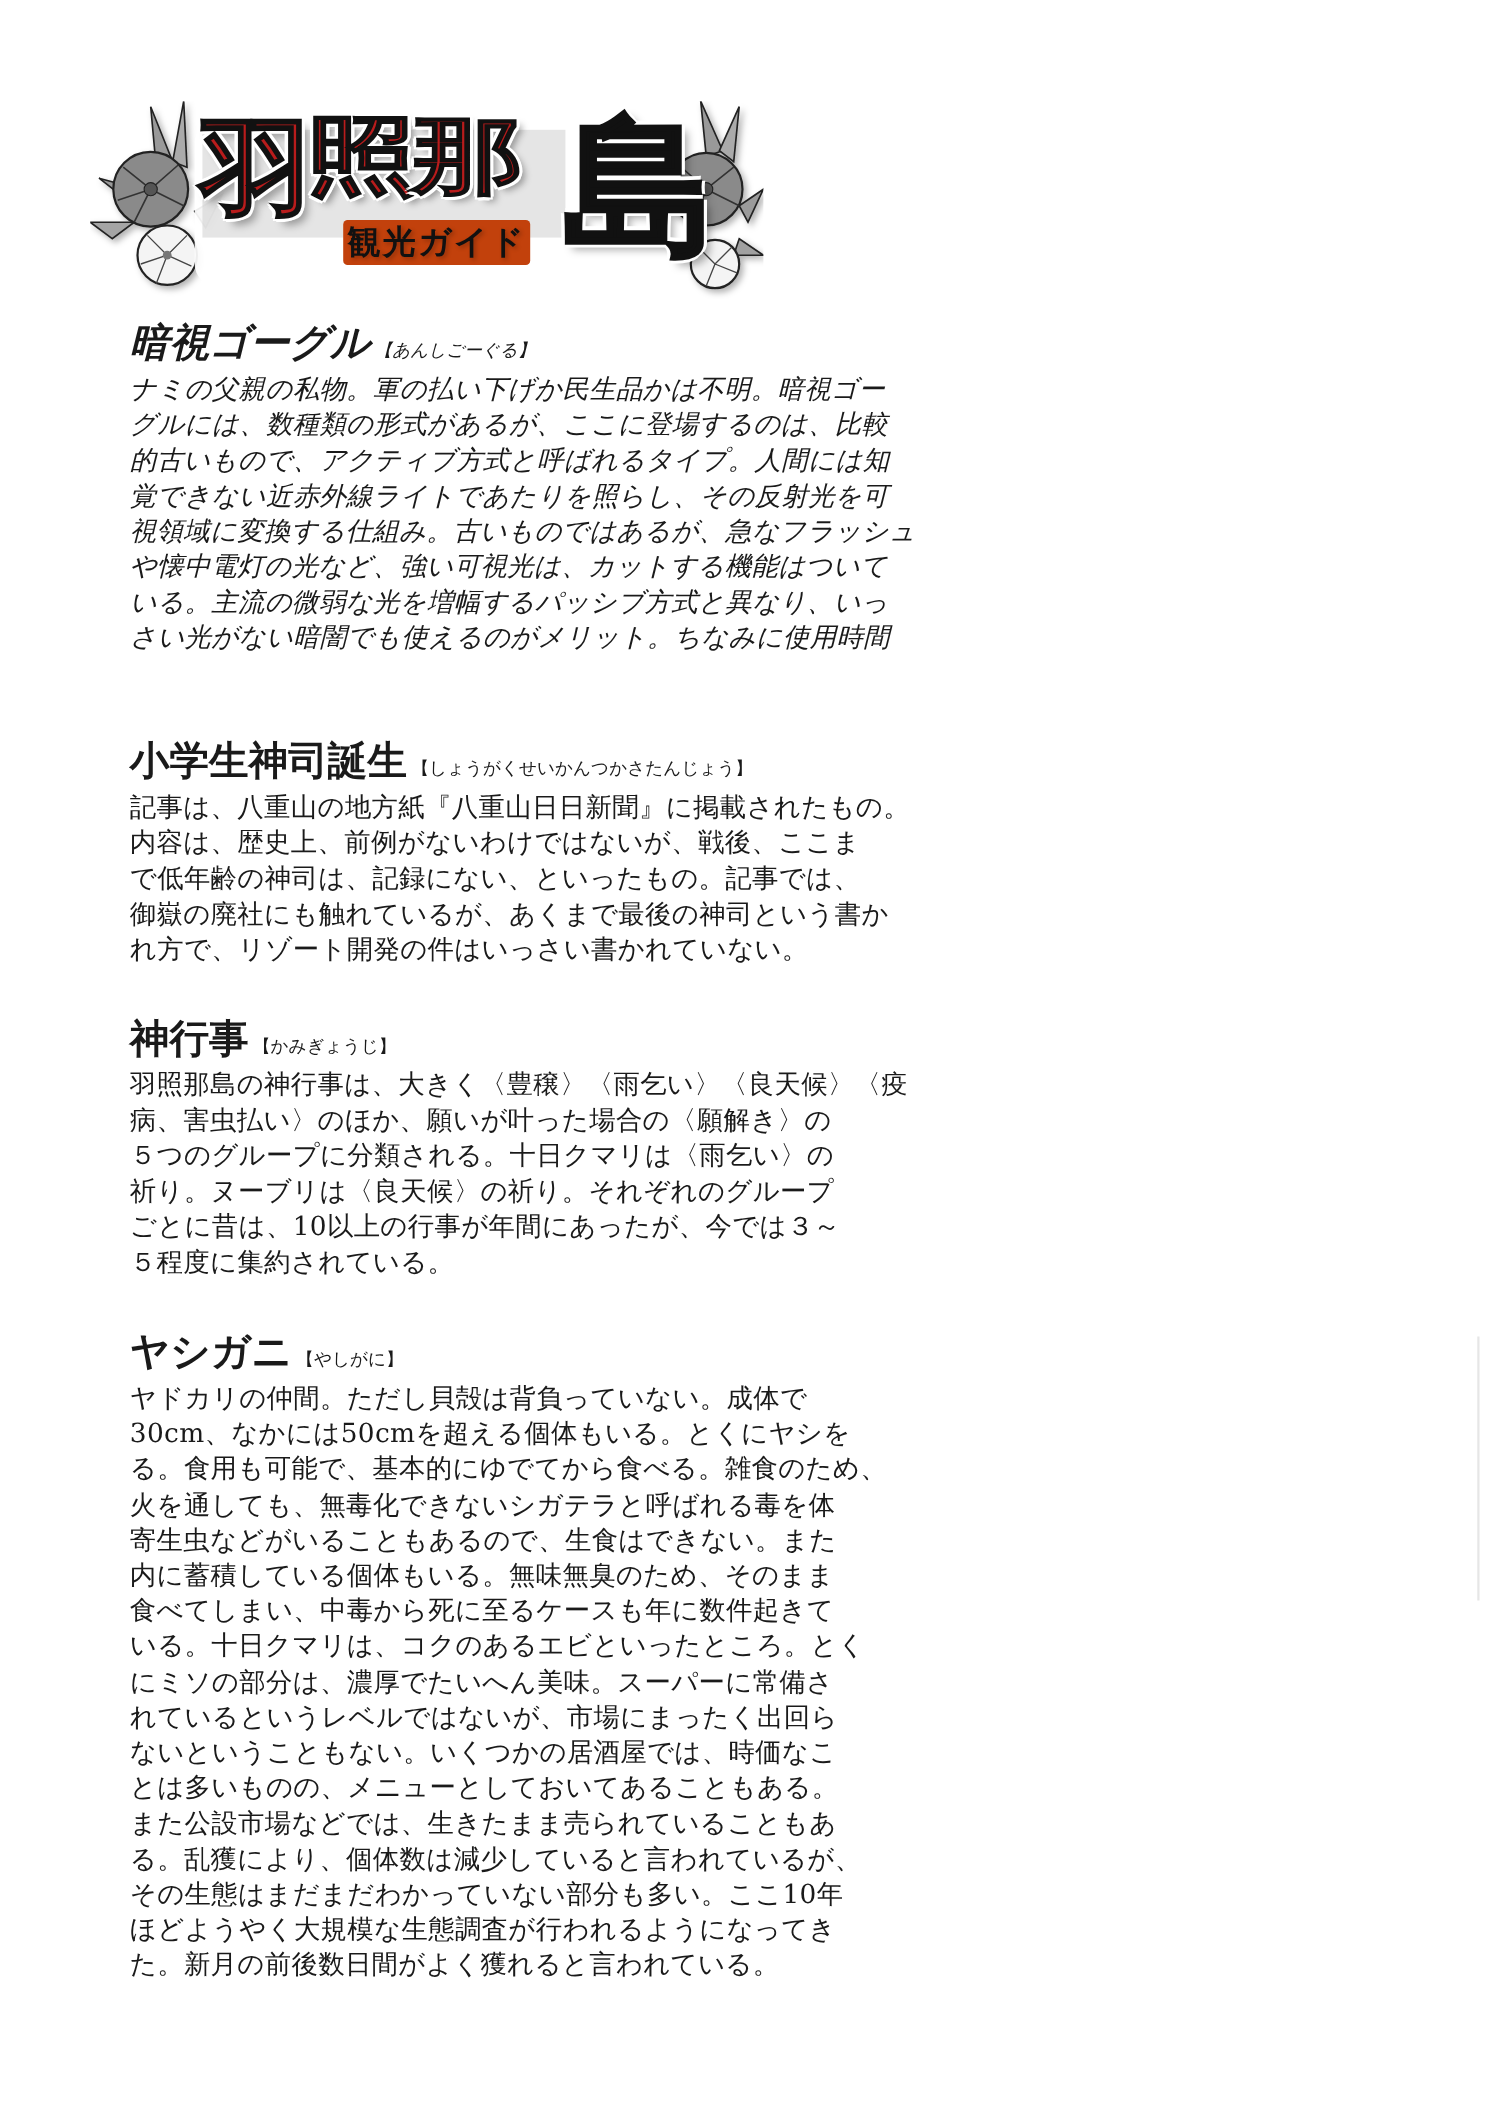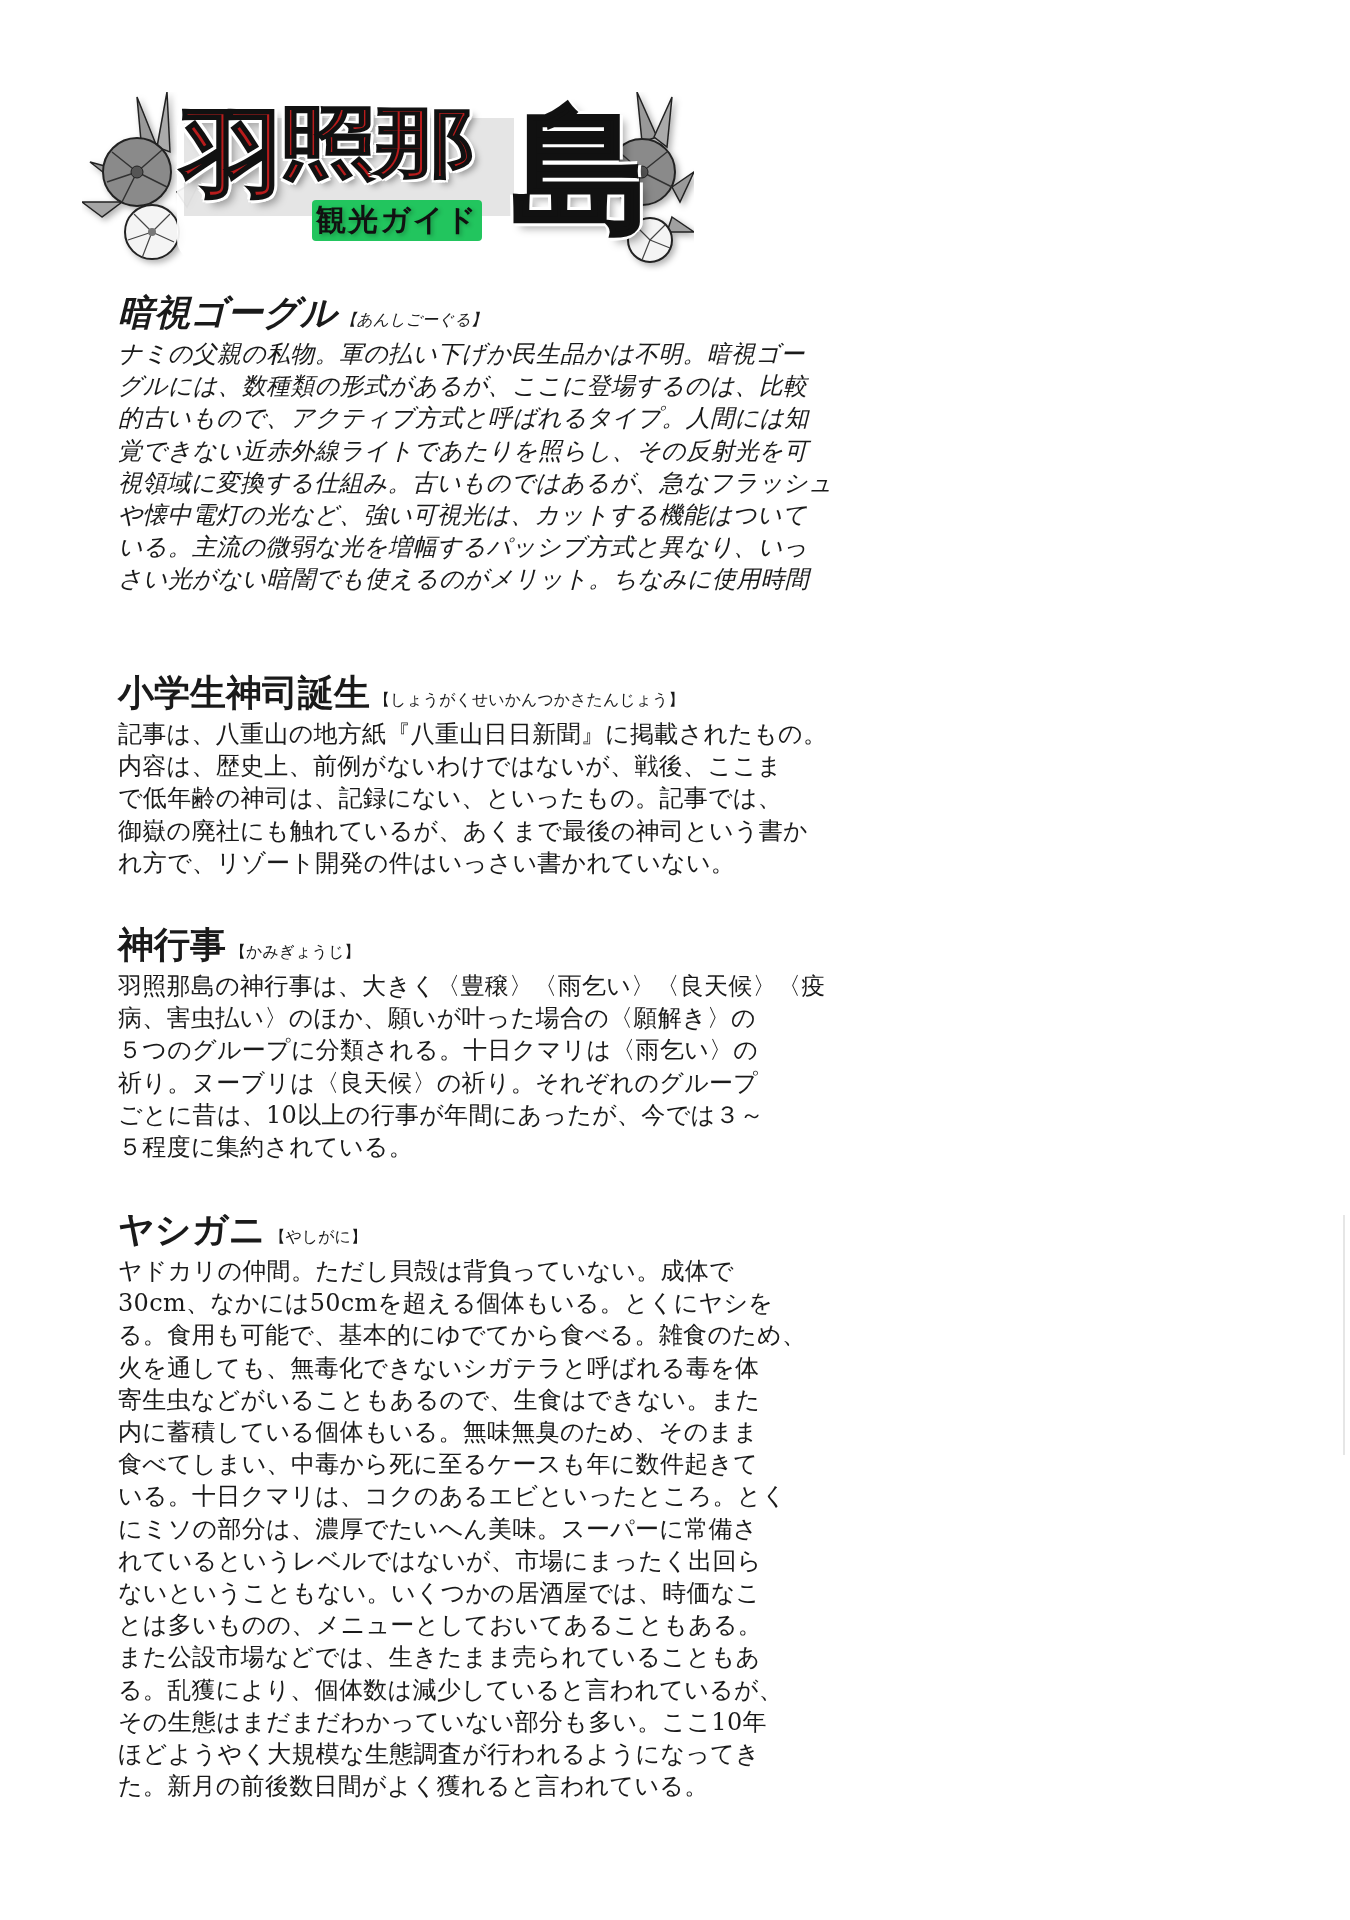--- a/index.html
+++ b/index.html
@@ -21,21 +21,21 @@
     -webkit-text-stroke: 2px #111;
     text-shadow: 0 0 0 #fff, 4px 0 0 #fff, -4px 0 0 #fff, 0 4px 0 #fff, 0 -4px 0 #fff,
                  3px 3px 0 #fff, -3px -3px 0 #fff, 3px -3px 0 #fff, -3px 3px 0 #fff,
                  6px 6px 8px rgba(0,0,0,.35);
   }
   .logo-main .c { display: inline-block; }
   .logo-main .c.small { transform: scaleY(0.74); transform-origin: top; }
   .logo-sub {
     position: absolute; left: 230px; top: 108px; font-family: "DejaVu Sans", sans-serif;
     font-weight: bold; font-size: 30px; letter-spacing: 2px; color: #111;
-    background: #22c55e; padding: 0 4px; border-radius: 4px;
+    background: #c2410c; padding: 0 4px; border-radius: 4px;
     text-shadow: 2px 2px 4px rgba(0,0,0,.25);
   }
   .logo-island {
     position: absolute; left: 430px; top: 8px; font-family: "DejaVu Serif", serif; font-weight: bold;
     font-size: 140px; line-height: 1; color: #111; -webkit-text-stroke: 2px #111;
     text-shadow: 4px 0 0 #fff, -4px 0 0 #fff, 0 4px 0 #fff, 0 -4px 0 #fff, 6px 6px 8px rgba(0,0,0,.35);
   }
 
   
   .entry { position: absolute; left: 118px; width: 545px; }

